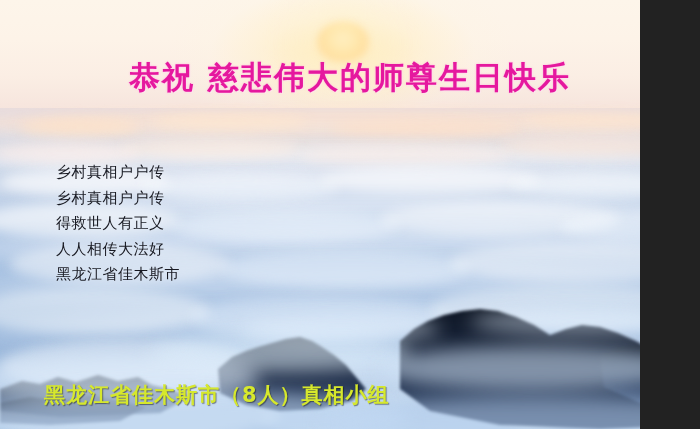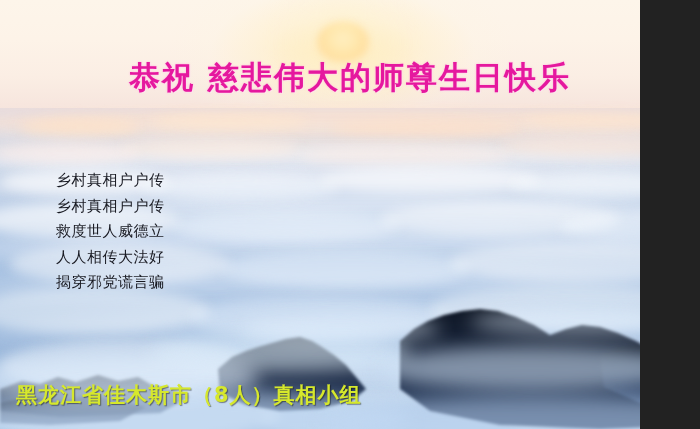--- a/index.html
+++ b/index.html
@@ -130,36 +130,36 @@
     font-size: 31px;
     font-weight: bold;
     letter-spacing: 2px;
     color: #e5189e;
     text-shadow: 0 0 2px rgba(255,160,220,0.9), 1px 1px 1px rgba(255,255,255,0.5);
     white-space: nowrap;
   }
 
   .poem {
     position: absolute;
-    left: 56px; top: 168px;
+    left: 56px; top: 160px;
     width: 150px;
   }
   .poem-line {
     font-family: "DejaVu Sans", "Liberation Sans", sans-serif;
     font-size: 15px;
     line-height: 25.5px;
     color: #171922;
     letter-spacing: 0.5px;
     white-space: nowrap;
     text-shadow: 0 0 1px rgba(255,255,255,0.25);
   }
 
   .signature {
     position: absolute;
-    left: 16px; top: 381px;
+    left: 44px; top: 381px;
     font-family: "DejaVu Sans", "Liberation Sans", sans-serif;
     font-size: 21px;
     font-weight: bold;
     letter-spacing: 1px;
     color: #d6e82c;
     white-space: nowrap;
     text-shadow: 1px 1px 1px rgba(0,0,0,0.45);
   }
 </style>
 </head>
@@ -251,20 +251,20 @@
   <div class="mist" style="left:240px; top:316px; width:200px; height:26px; background:rgba(232,244,255,.5);"></div>
   <div class="mist" style="left:470px; top:308px; width:230px; height:28px; background:rgba(228,242,255,.45);"></div>
   <div class="mist" style="left:-50px; top:390px; width:460px; height:60px; background:rgba(200,222,246,.55);"></div>
   <div class="mist" style="left:320px; top:396px; width:440px; height:56px; background:rgba(192,216,244,.5);"></div>
 
   <div class="title">恭祝  慈悲伟大的师尊生日快乐</div>
 
   <div class="poem">
     <div class="poem-line">乡村真相户户传</div>
     <div class="poem-line">乡村真相户户传</div>
-    <div class="poem-line">救度世人威德立</div>
+    <div class="poem-line">得救世人有正义</div>
     <div class="poem-line">人人相传大法好</div>
-    <div class="poem-line">揭穿邪党谎言骗</div>
+    <div class="poem-line">黑龙江省佳木斯市</div>
   </div>
 
   <div class="signature">黑龙江省佳木斯市（8人）真相小组</div>
 
 </div>
 
 </body></html>

